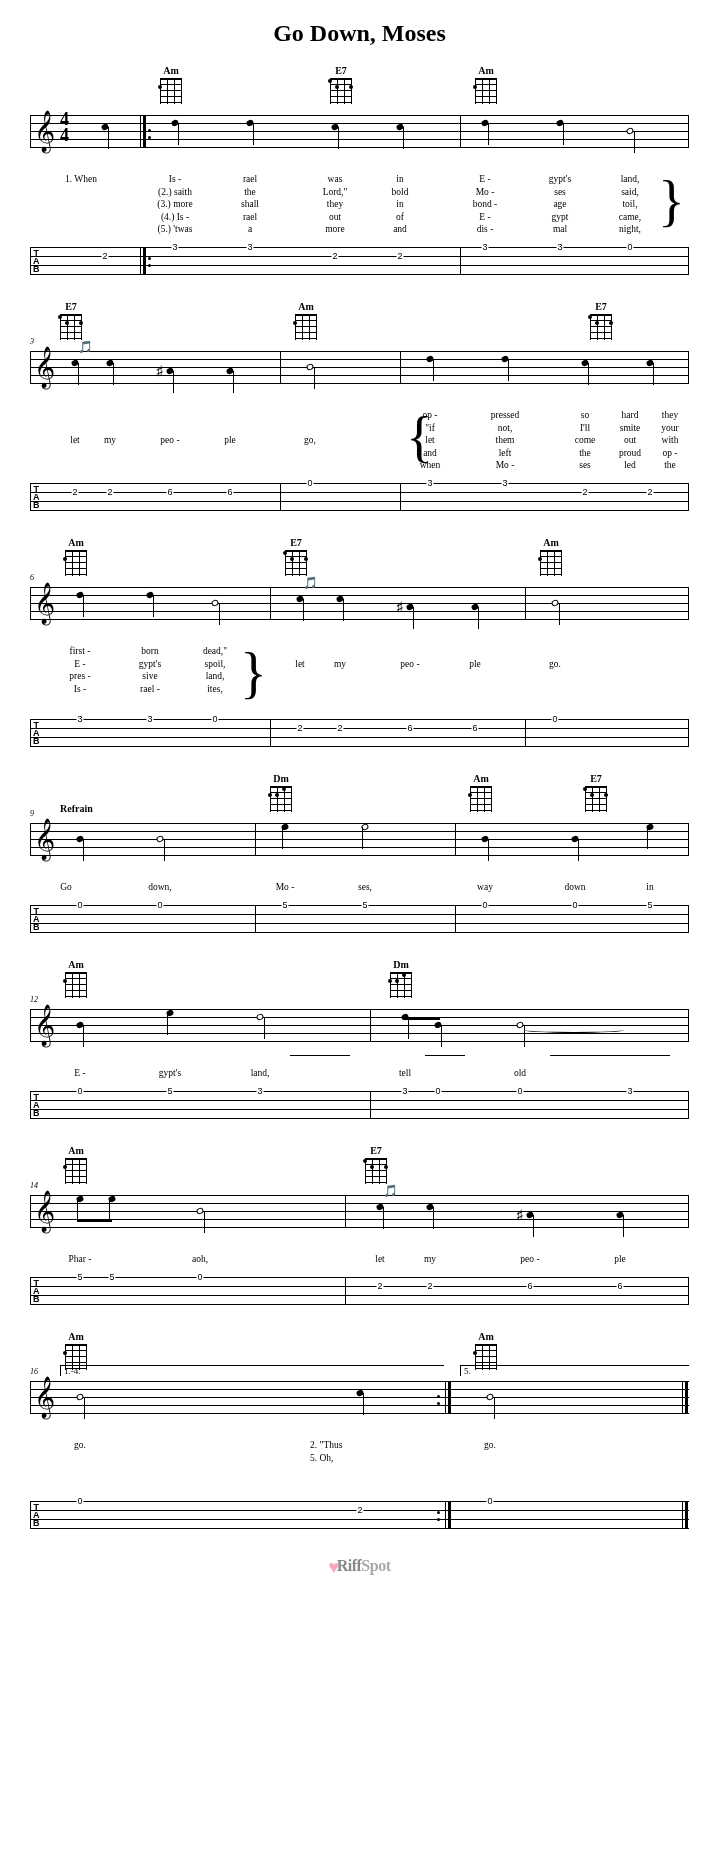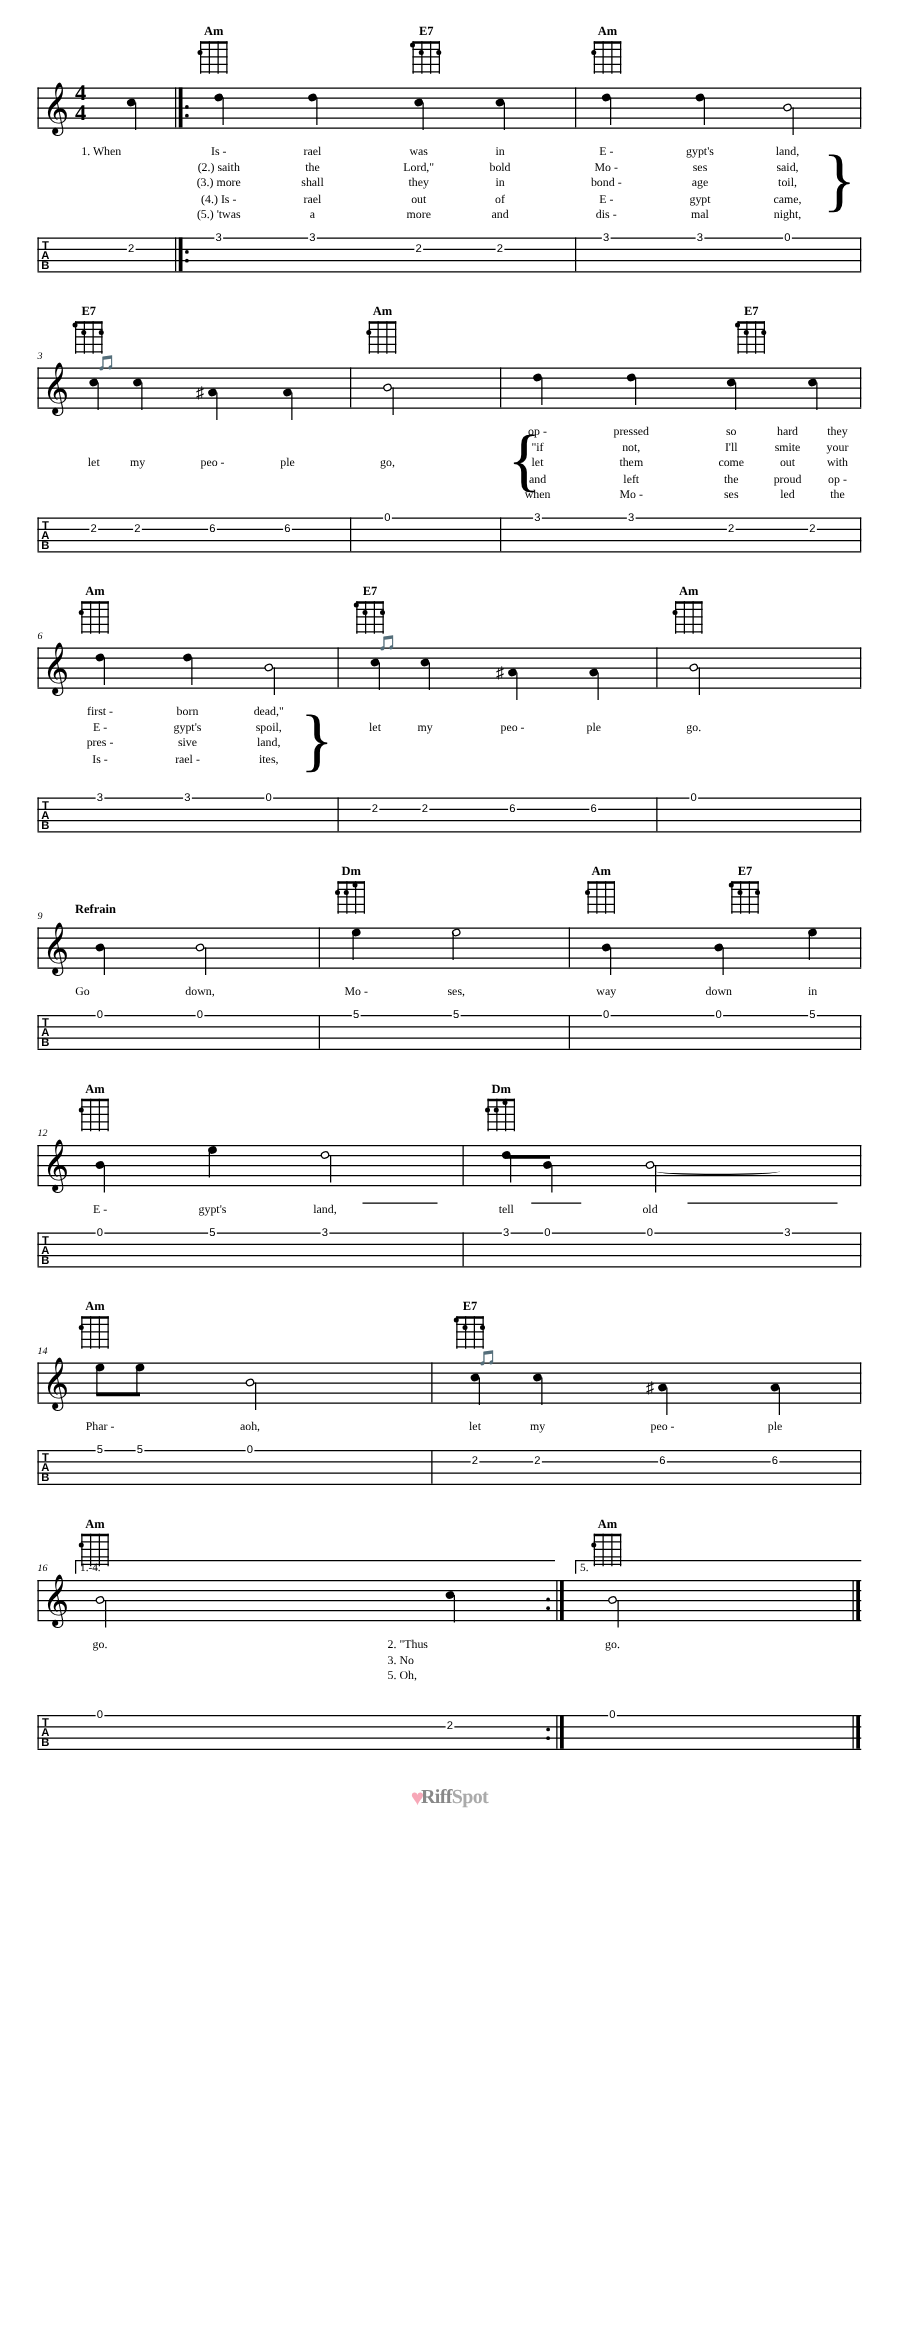--- a/index.html
+++ b/index.html
@@ -174,21 +174,21 @@
     width: 6px;
     height: 12px;
     font-size: 12px;
     line-height: 12px;
   }
 
   .lyrics {
     position: relative;
     font-size: 9.5px;
     font-family: Georgia, serif;
-    margin-top: 4px;
+    margin-top: 16px;
     line-height: 12.5px;
     text-decoration: underline;
   }
   .lyric-line {
     position: relative;
     height: 12.5px;
     white-space: nowrap;
   }
   .syl {
     position: absolute;
@@ -318,20 +318,21 @@
     border-right: none;
     border-radius: 0 0 50% 50%;
     height: 5px;
   }
 </style>
 </head>
 <body>
 
 <div class="page">
 
+  <div class="title">Go Down, Moses</div>
 
 
   <div class="system">
     <div class="chord-row">
       <div class="chord-block" style="left:130px">
         <div class="chord-name">Am</div>
         <div class="chord-dia">
             <div class="nut"></div>
             <div class="fret" style="top:6px"></div>
             <div class="fret" style="top:12px"></div>
@@ -1174,23 +1175,20 @@
         <div class="stem" style="left:464px;top:20px"></div>
     </div>
 
     <div class="lyrics" style="height:52px">
       <div class="lyric-line">
         <span class="syl" style="left:50px">go.</span>
         <span class="syl left" style="left:280px">2. "Thus</span>
         <span class="syl" style="left:460px">go.</span>
       </div>
       <div class="lyric-line">
-          <span class="syl left" style="left:280px">3. No</span>
-        </div>
-      <div class="lyric-line">
           <span class="syl left" style="left:280px">5. Oh,</span>
         </div>
     </div>
 
     <div class="tab">
       <div class="tab-lines">
           <div style="top:0"></div>
           <div style="top:9px"></div>
           <div style="top:18px"></div>
           <div style="top:27px"></div>

